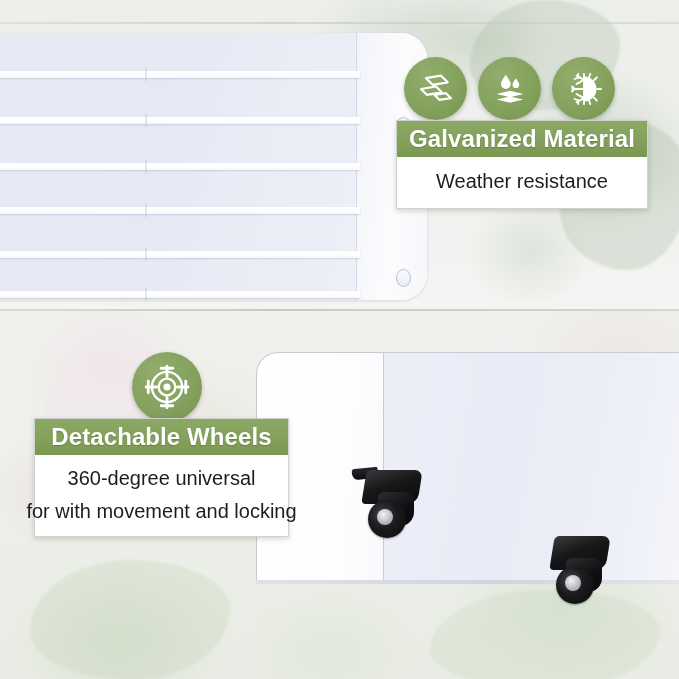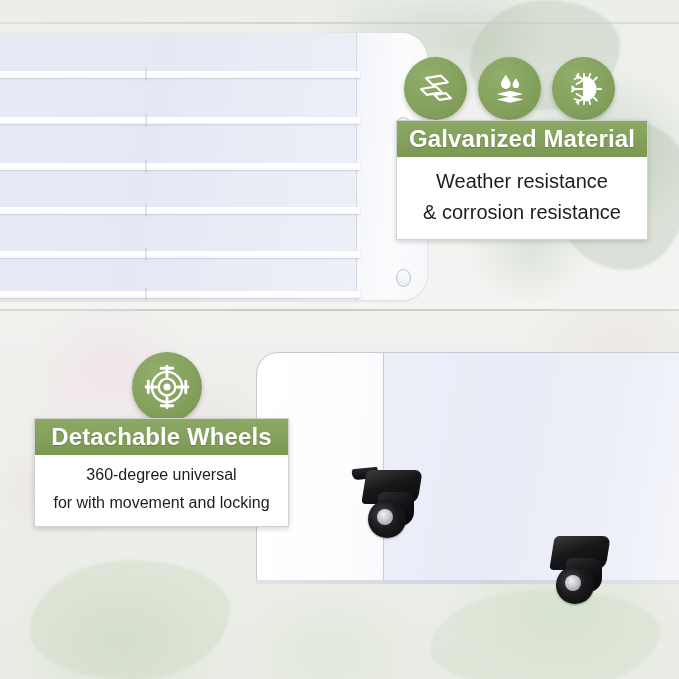--- a/index.html
+++ b/index.html
@@ -165,21 +165,21 @@
   #galvanized-callout .icon-row{left:8px;top:0;}
   #galvanized-callout .card{margin-top:63px;width:250px;}
   #galvanized-callout .card-head{height:36px;font-size:24px;}
   #galvanized-callout .card-body{padding:12px 6px 14px;gap:6px;font-size:20px;line-height:1.25;}
 
   
   #wheels-callout{left:34px;top:352px;}
   #wheels-callout .icon-row{left:98px;top:0;}
   #wheels-callout .card{margin-top:66px;width:253px;}
   #wheels-callout .card-head{height:36px;font-size:24px;}
-  #wheels-callout .card-body{padding:10px 6px 12px;gap:7px;font-size:16px;line-height:1.3;}
+  #wheels-callout .card-body{padding:10px 6px 12px;gap:7px;font-size:20px;line-height:1.3;}
 </style>
 </head>
 <body>
 
 <div class="stage">
 
   <div class="bg">
     <div class="bg-top"></div>
     <div class="bg-bottom"></div>
     <div class="bg-leaf" style="left:470px;top:0px;width:150px;height:110px;background:rgba(146,170,138,.22);"></div>
@@ -272,21 +272,20 @@
           </g>
         </svg>
       </div>
 
     </div>
 
     <div class="card">
       <div class="card-head">Galvanized Material</div>
       <div class="card-body">
         <span>Weather resistance</span>
-        <span>&amp; corrosion resistance</span>
       </div>
     </div>
   </div>
 
   <div class="callout" id="wheels-callout">
     <div class="icon-row">
       <div class="icon-circle" style="width:70px;height:70px;">
         <svg width="50" height="50" viewBox="0 0 48 48" fill="none" stroke="#ffffff" stroke-width="2.3" stroke-linecap="round">
           <circle cx="24" cy="24" r="14.5"></circle>
           <circle cx="24" cy="24" r="8"></circle>

